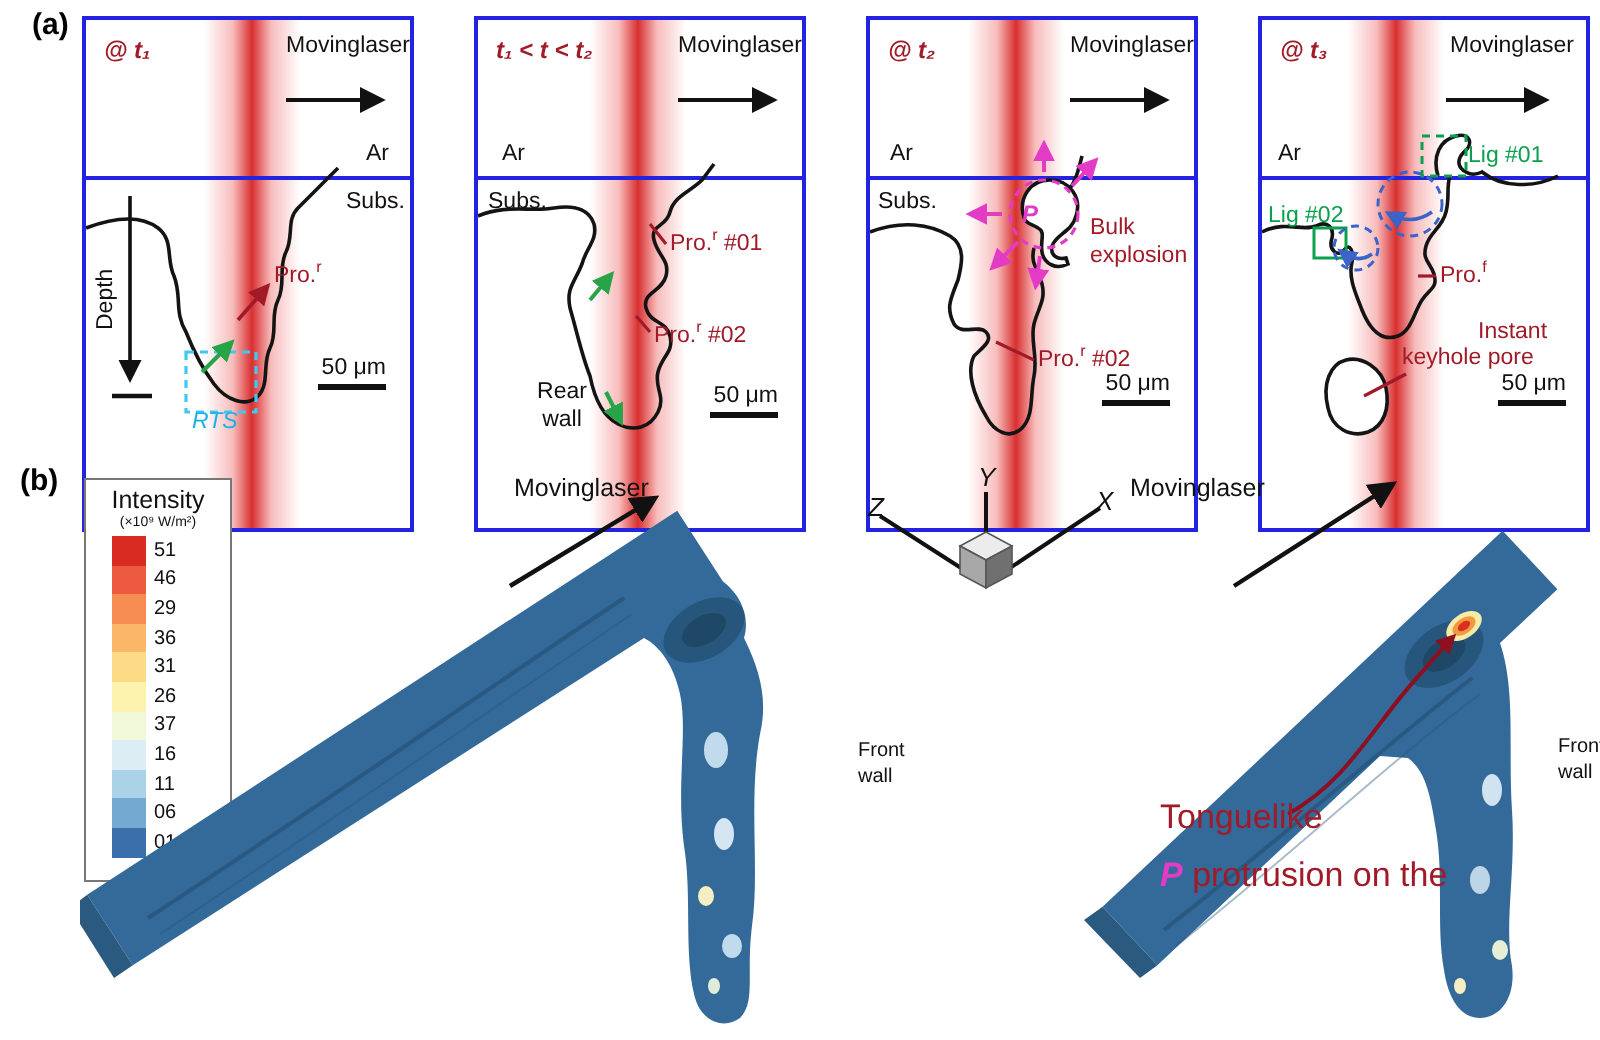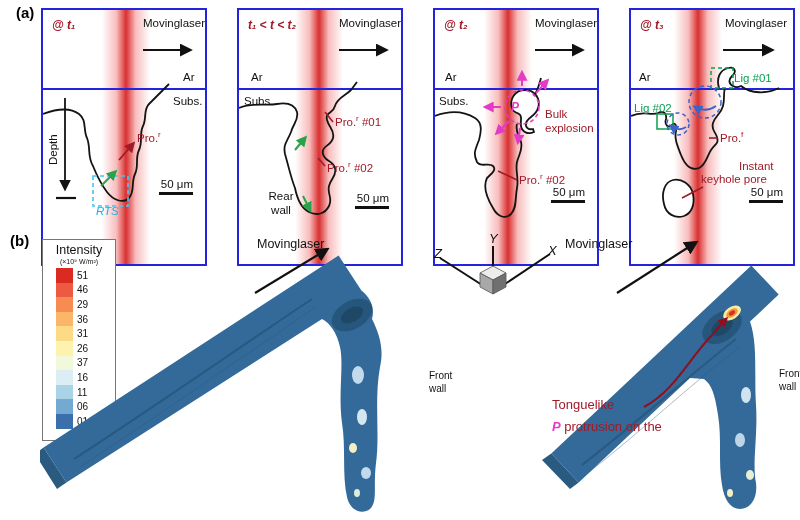--- a/index.html
+++ b/index.html
@@ -34,21 +34,21 @@
   .legend{position:absolute;left:42px;top:239px;width:74px;height:202px;
           border:1px solid #777;background:#fff;box-sizing:border-box;}
   .lg-title{text-align:center;font-size:12.5px;margin-top:3px;}
   .lg-units{text-align:center;font-size:7px;margin-top:1px;}
   .lg-rows{margin-top:3px;margin-left:13px;}
   .lg-row{display:flex;align-items:center;height:14.6px;}
   .lg-sw{width:17px;height:14.6px;display:inline-block;}
   .lg-val{font-size:10px;margin-left:4px;}
   .b-view{position:absolute;}
   .front{position:absolute;font-size:10px;line-height:1.25;margin-left:36px;}
-  .annot{position:absolute;left:552px;top:394px;font-size:13px;line-height:1.72;
+  .annot{position:absolute;left:580px;top:394px;font-size:17px;line-height:1.72;
          color:#a01a28;}
   .axis-lbl{position:absolute;font-size:13px;font-style:italic;color:#111;}
 </style>
 </head>
 <body>
 
 <div class="fig">
 
   <svg width="0" height="0" style="position:absolute">
     <defs>

